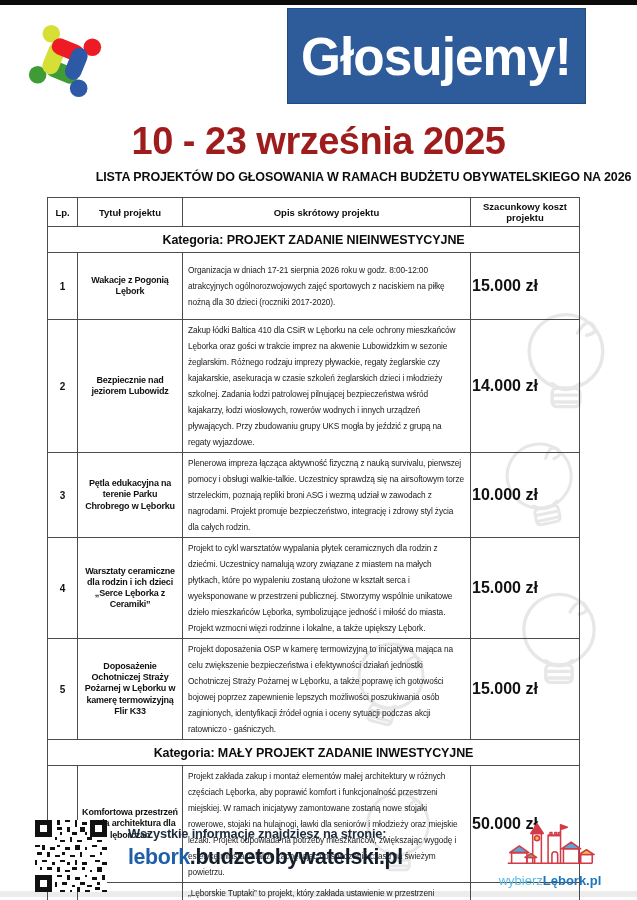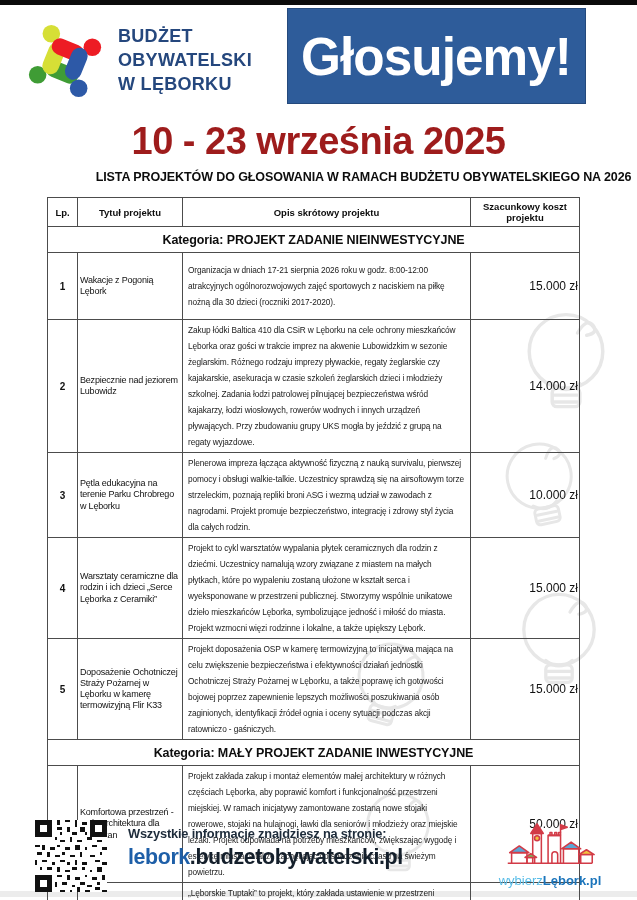--- a/index.html
+++ b/index.html
@@ -29,23 +29,23 @@
   .table-wrap{position:absolute;left:47px;top:197px;width:534px;z-index:1;}
   table.projects{border-collapse:collapse;table-layout:fixed;width:532px;}
   .projects col.c-lp{width:30px}
   .projects col.c-title{width:105px}
   .projects col.c-desc{width:288px}
   .projects col.c-cost{width:109px}
   .projects th,.projects td{border:1px solid #4c4c4c;overflow:hidden;background:transparent;}
   .projects thead th{font-size:9.5px;font-weight:bold;height:28px;text-align:center;padding:0 2px;color:#0d0d0d;}
   .projects td.cat{font-size:12.5px;font-weight:bold;text-align:center;color:#0d0d0d;letter-spacing:-.1px;}
   .projects td.lp{text-align:center;font-weight:bold;font-size:10px;}
-  .projects td.title{font-weight:normal;font-size:9px;letter-spacing:-.2px;padding:0 2px;line-height:1.25;}
+  .projects td.title{text-align:center;font-weight:bold;font-size:9px;letter-spacing:-.2px;padding:0 2px;line-height:1.25;}
   .projects td.desc{font-size:8.3px;line-height:16px;padding:2px 5px;vertical-align:middle;letter-spacing:-.1px;color:#1a1a1a;}
-  .projects td.cost{text-align:right;font-weight:normal;font-size:12px;white-space:nowrap;}
+  .projects td.cost{text-align:left;font-weight:bold;font-size:16px;white-space:nowrap;}
   .projects tbody tr:nth-child(1) td{height:23px;}
   .projects tbody tr:nth-child(2) td{height:62px;}
   .projects tbody tr:nth-child(3) td{height:82px;}
   .projects tbody tr:nth-child(4) td{height:66px;}
   .projects tbody tr:nth-child(5) td{height:75px;}
   .projects tbody tr:nth-child(6) td{height:77px;}
   .projects tbody tr:nth-child(7) td{height:23px;}
   .projects tbody tr:nth-child(8) td{height:92px;}
   .projects tbody tr:nth-child(9) td{height:90px;}
 
@@ -96,25 +96,20 @@
     </g>
     <g transform="rotate(90 42 42)">
       <circle cx="28" cy="14" r="9" fill="#ed1c24"></circle>
       <rect x="22" y="22" width="17" height="34" rx="8.5" fill="#ed1c24" transform="rotate(22 30 39)"></rect>
     </g>
     <g transform="rotate(180 42 42)">
       <circle cx="28" cy="14" r="9" fill="#2d59a7"></circle>
       <rect x="22" y="22" width="17" height="34" rx="8.5" fill="#2d59a7" transform="rotate(22 30 39)"></rect>
     </g>
   </svg>
-  <div class="logo-text">
-    <div>BUDŻET</div>
-    <div>OBYWATELSKI</div>
-    <div>W LĘBORKU</div>
-  </div>
 </div>
 
 <div class="banner">
   <span class="banner-text">Głosujemy!</span>
 </div>
 
 <div class="date-line">10 - 23 września 2025</div>
 
 <div class="list-title">LISTA PROJEKTÓW DO GŁOSOWANIA W RAMACH BUDŻETU OBYWATELSKIEGO NA 2026</div>
 

